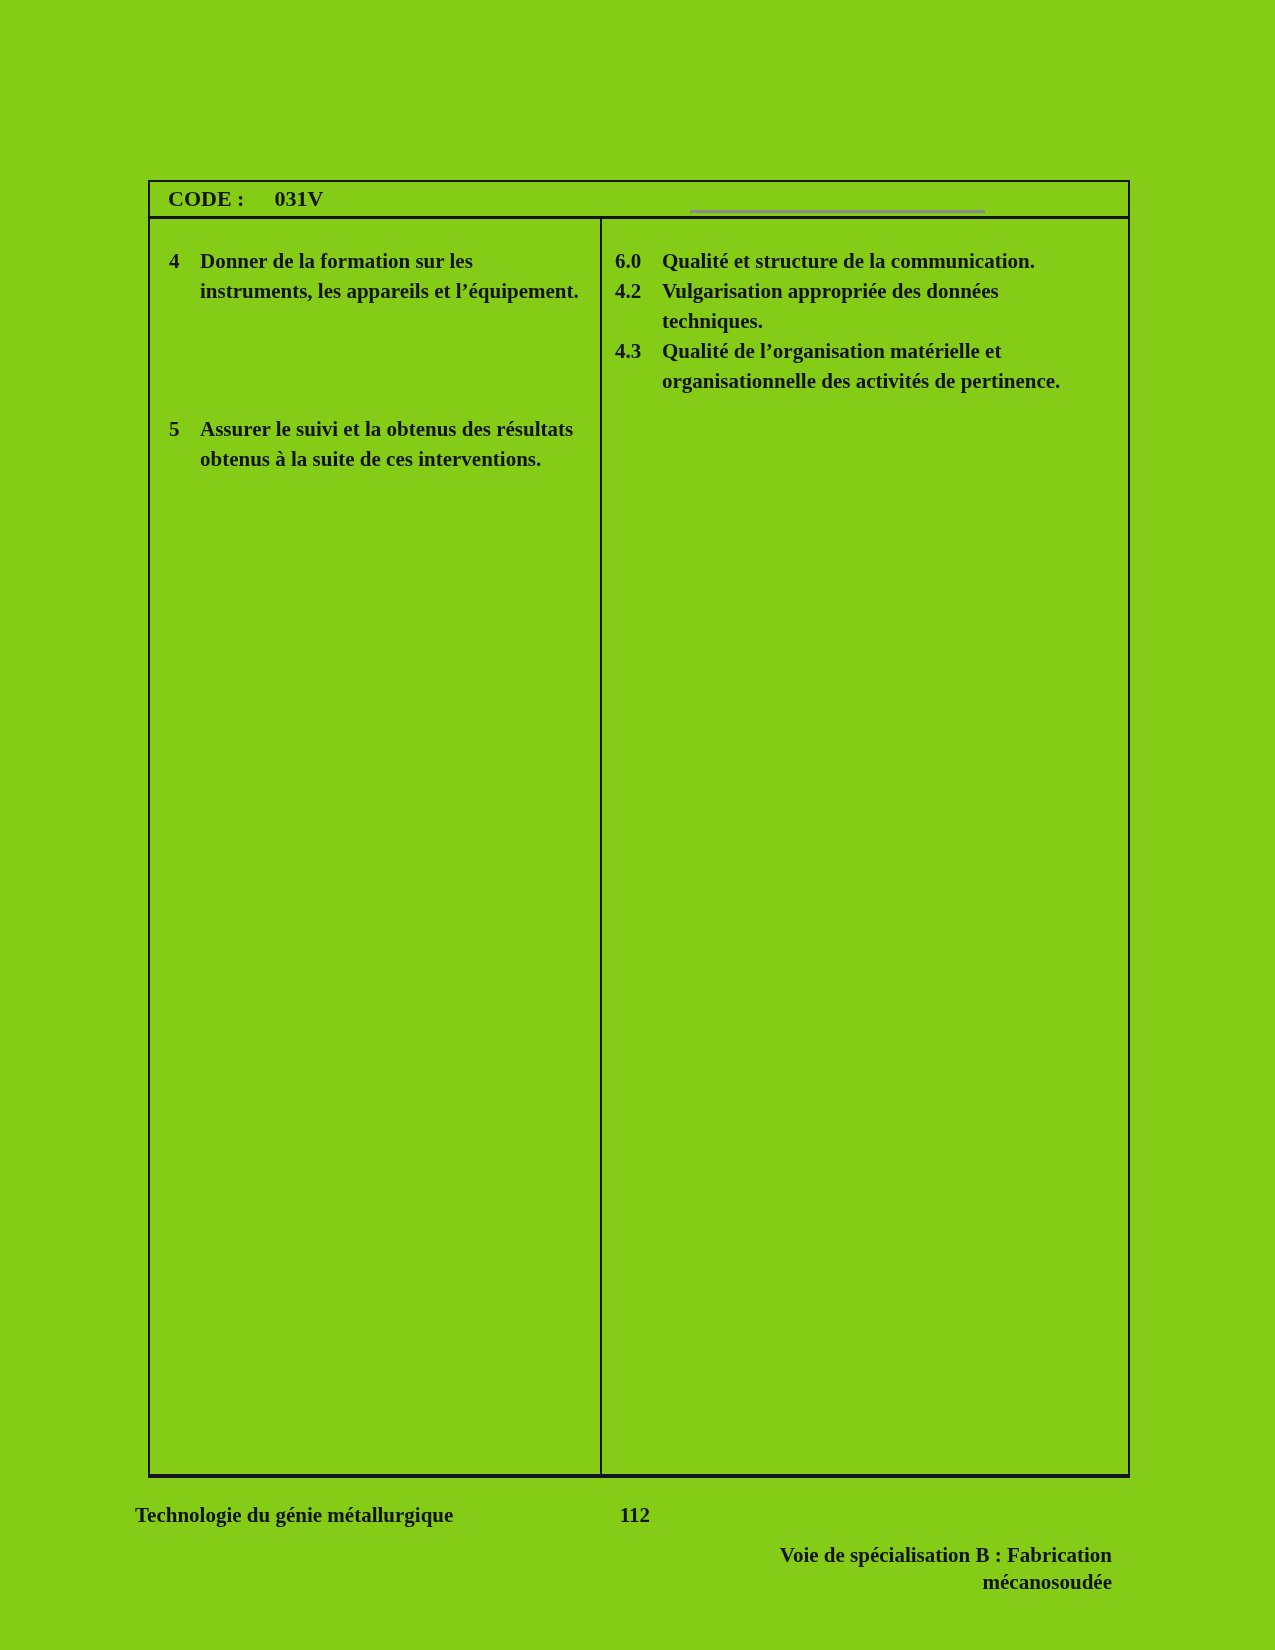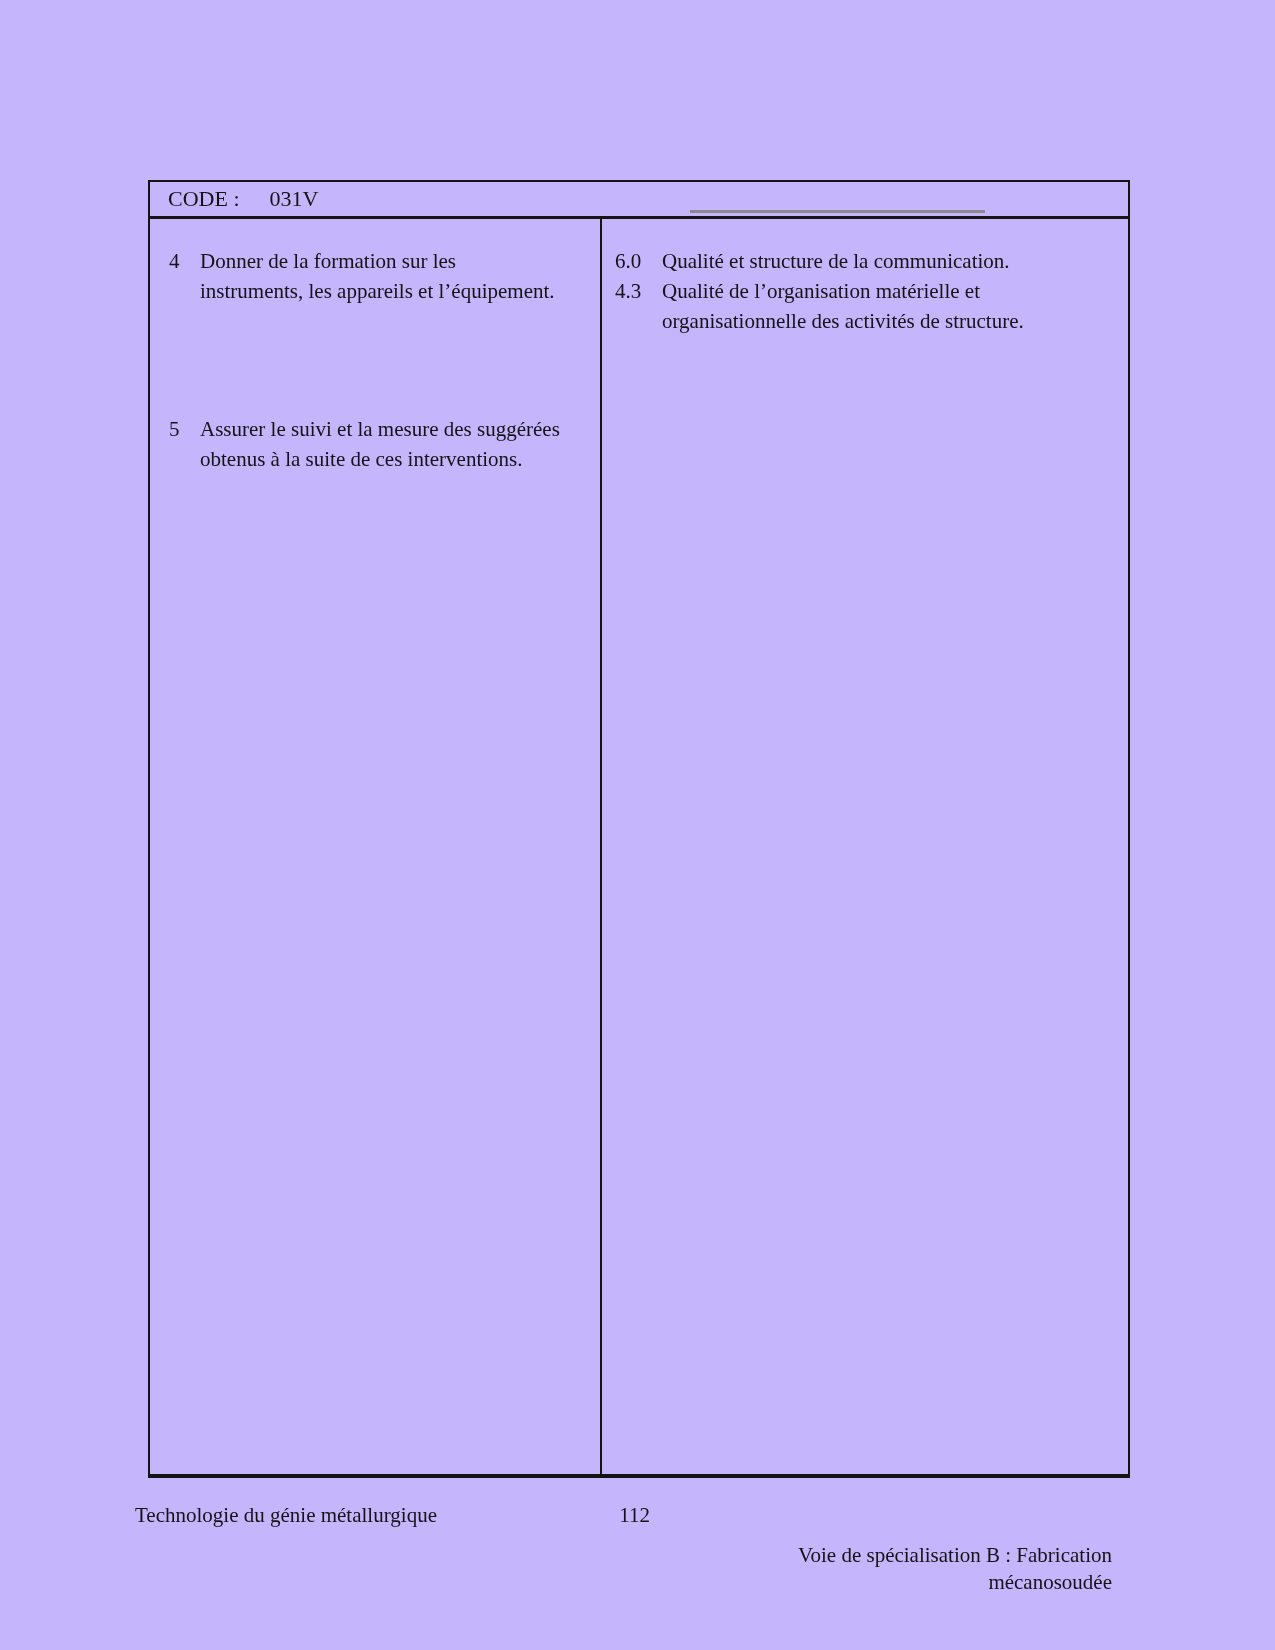--- a/index.html
+++ b/index.html
@@ -4,24 +4,25 @@
 <style>
   html, body {
     margin: 0;
     padding: 0;
     background: #e8e8e8;
   }
   .page {
     position: relative;
     width: 1275px;
     height: 1650px;
-    background: #c4b5fd;
+    background: #84cc16;
     font-family: "Liberation Serif", "DejaVu Serif", serif;
     color: #141414;
     overflow: hidden;
+    font-weight: bold;
   }
   .doc-table {
     position: absolute;
     left: 148px;
     top: 180px;
     width: 982px;
     height: 1298px;
     border: 2px solid #141414;
     border-bottom-width: 4px;
     box-sizing: border-box;
@@ -124,32 +125,37 @@
             <span class="item-text">Donner de la formation sur les
 instruments, les appareils et l’équipement.</span>
           </div>
         </div>
         <div class="cell cell-right">
           <div class="item">
             <span class="item-num">6.0</span>
             <span class="item-text">Qualité et structure de la communication.</span>
           </div>
           <div class="item">
+            <span class="item-num">4.2</span>
+            <span class="item-text">Vulgarisation appropriée des données
+techniques.</span>
+          </div>
+          <div class="item">
             <span class="item-num">4.3</span>
             <span class="item-text">Qualité de l’organisation matérielle et
-organisationnelle des activités de structure.</span>
+organisationnelle des activités de pertinence.</span>
           </div>
         </div>
       </div>
 
       <div class="row row-2">
         <div class="cell cell-left">
           <div class="item">
             <span class="item-num">5</span>
-            <span class="item-text">Assurer le suivi et la mesure des suggérées
+            <span class="item-text">Assurer le suivi et la obtenus des résultats
 obtenus à la suite de ces interventions.</span>
           </div>
         </div>
         <div class="cell cell-right">
         </div>
       </div>
     </div>
 
   </div>
 

